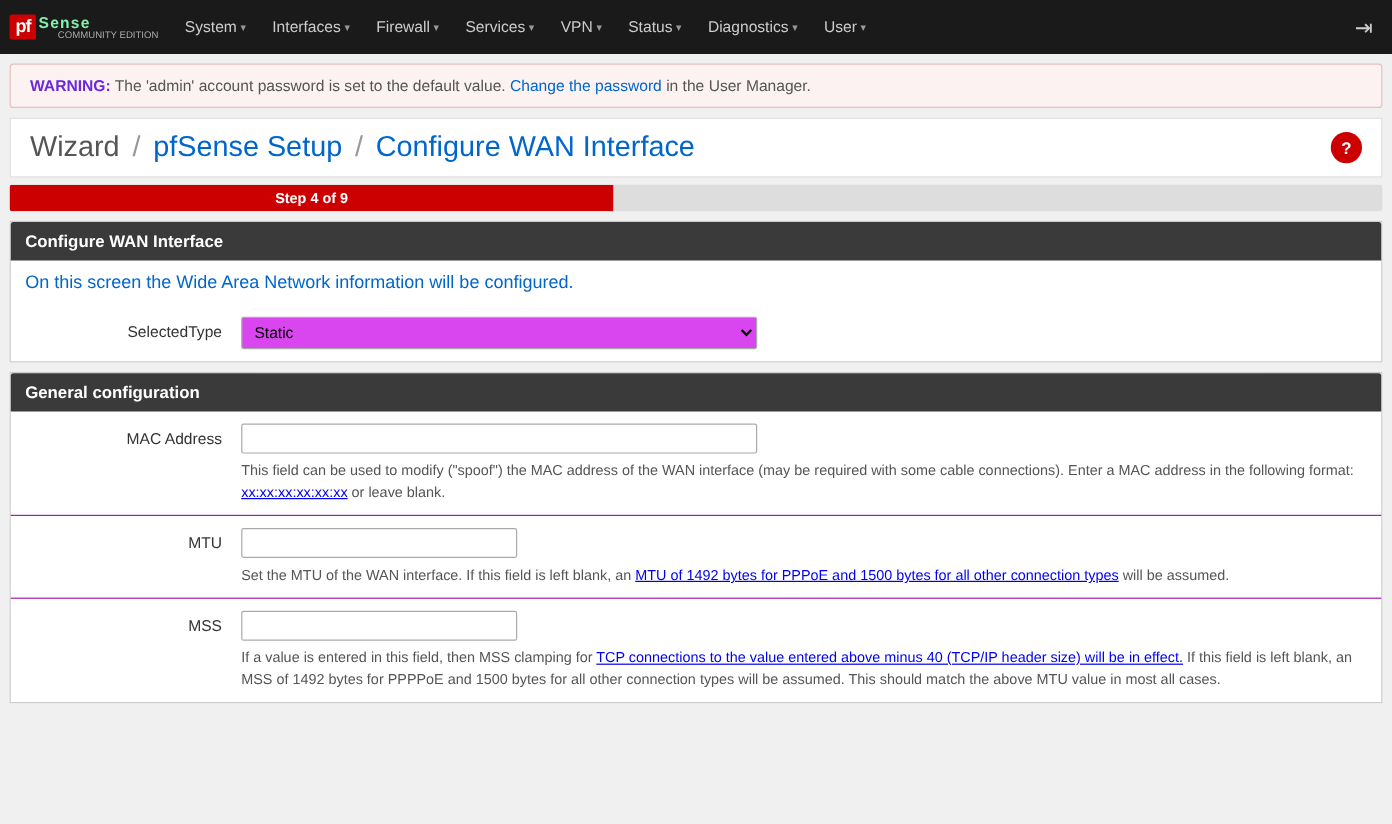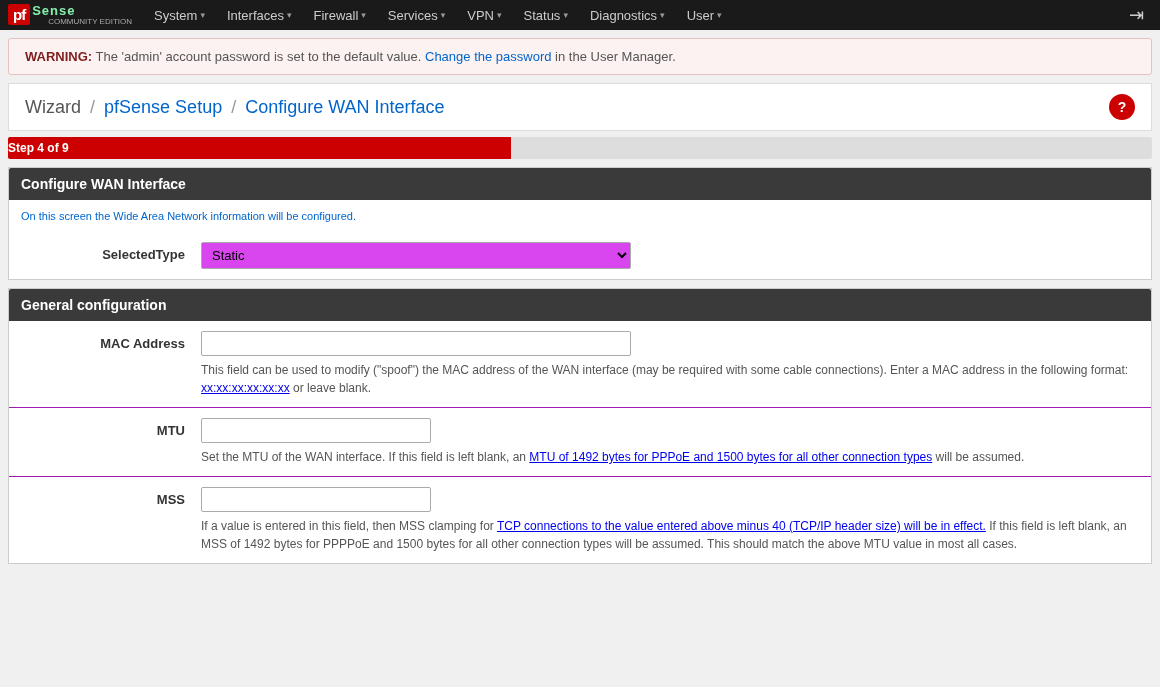--- a/index.html
+++ b/index.html
@@ -3,21 +3,21 @@
   <meta charset="utf-8">
   <style>
     * { box-sizing: border-box; margin: 0; padding: 0; }
     body { font-family: Arial, Helvetica, sans-serif; font-size: 13px; background: #f0f0f0; color: #333; }
 
     
     nav {
       background: #1a1a1a;
       display: flex;
       align-items: center;
-      height: 30px;
+      height: 45px;
       padding: 0 8px;
     }
     .nav-logo {
       display: flex;
       align-items: center;
       margin-right: 12px;
     }
     .nav-logo .logo-box {
       background: #c00;
       color: #fff;
@@ -56,37 +56,37 @@
     
     .warning-bar {
       background: #fdf2f2;
       border: 1px solid #e8c0c0;
       padding: 10px 16px;
       margin: 8px;
       border-radius: 3px;
       font-size: 13px;
       color: #555;
     }
-    .warning-bar strong { color: #7f1d1d; }
+    .warning-bar strong { color: #6d28d9; }
     .warning-bar a { color: #06c; text-decoration: none; }
 
     
     .main-content { padding: 0 8px 12px 8px; }
 
     
     .breadcrumb-row {
       background: #fff;
       border: 1px solid #ddd;
       padding: 10px 16px;
       display: flex;
       align-items: center;
       justify-content: space-between;
       margin-bottom: 6px;
     }
-    .breadcrumb { font-size: 18px; color: #555; }
+    .breadcrumb { font-size: 24px; color: #555; }
     .breadcrumb a { color: #06c; text-decoration: none; }
     .breadcrumb .sep { color: #999; margin: 0 4px; }
     .help-icon {
       width: 26px; height: 26px;
       background: #c00;
       border-radius: 50%;
       color: #fff;
       display: flex; align-items: center; justify-content: center;
       font-weight: bold;
       font-size: 14px;
@@ -99,20 +99,21 @@
       height: 22px;
       border-radius: 2px;
       margin-bottom: 8px;
       overflow: hidden;
     }
     .progress-bar {
       background: #c00;
       height: 100%;
       display: flex;
       align-items: center;
+      justify-content: center;
       color: #fff;
       font-size: 12px;
       font-weight: bold;
     }
 
     
     .section-header {
       background: #3a3a3a;
       color: #fff;
       padding: 8px 12px;
@@ -135,21 +136,21 @@
       padding: 10px 12px;
       border-bottom: 1px solid #a21caf;
     }
     .form-row:last-child { border-bottom: none; }
     .form-label {
       width: 180px;
       min-width: 180px;
       text-align: right;
       padding-right: 16px;
       padding-top: 5px;
-      font-weight: bold;
+      font-weight: normal;
       font-size: 13px;
       color: #333;
     }
     .form-content { flex: 1; }
     .form-input {
       width: 430px;
       padding: 4px 6px;
       border: 1px solid #aaa;
       border-radius: 2px;
       font-size: 13px;
@@ -167,21 +168,21 @@
     .help-text {
       font-size: 12px;
       color: #06c;
       margin-top: 5px;
       line-height: 1.5;
     }
     .help-text span.black { color: #555; }
     .info-row {
       padding: 10px 12px;
       color: #06c;
-      font-size: 11px;
+      font-size: 15px;
     }
   </style>
 </head>
 <body>
 
 <nav>
   <div class="nav-logo">
     <div class="logo-box">pf</div>
     <div style="display:flex; flex-direction:column; margin-left:2px;">
       <span style="color:#86efac; font-weight:bold; font-size:13px; letter-spacing:1px;">Sense</span>

